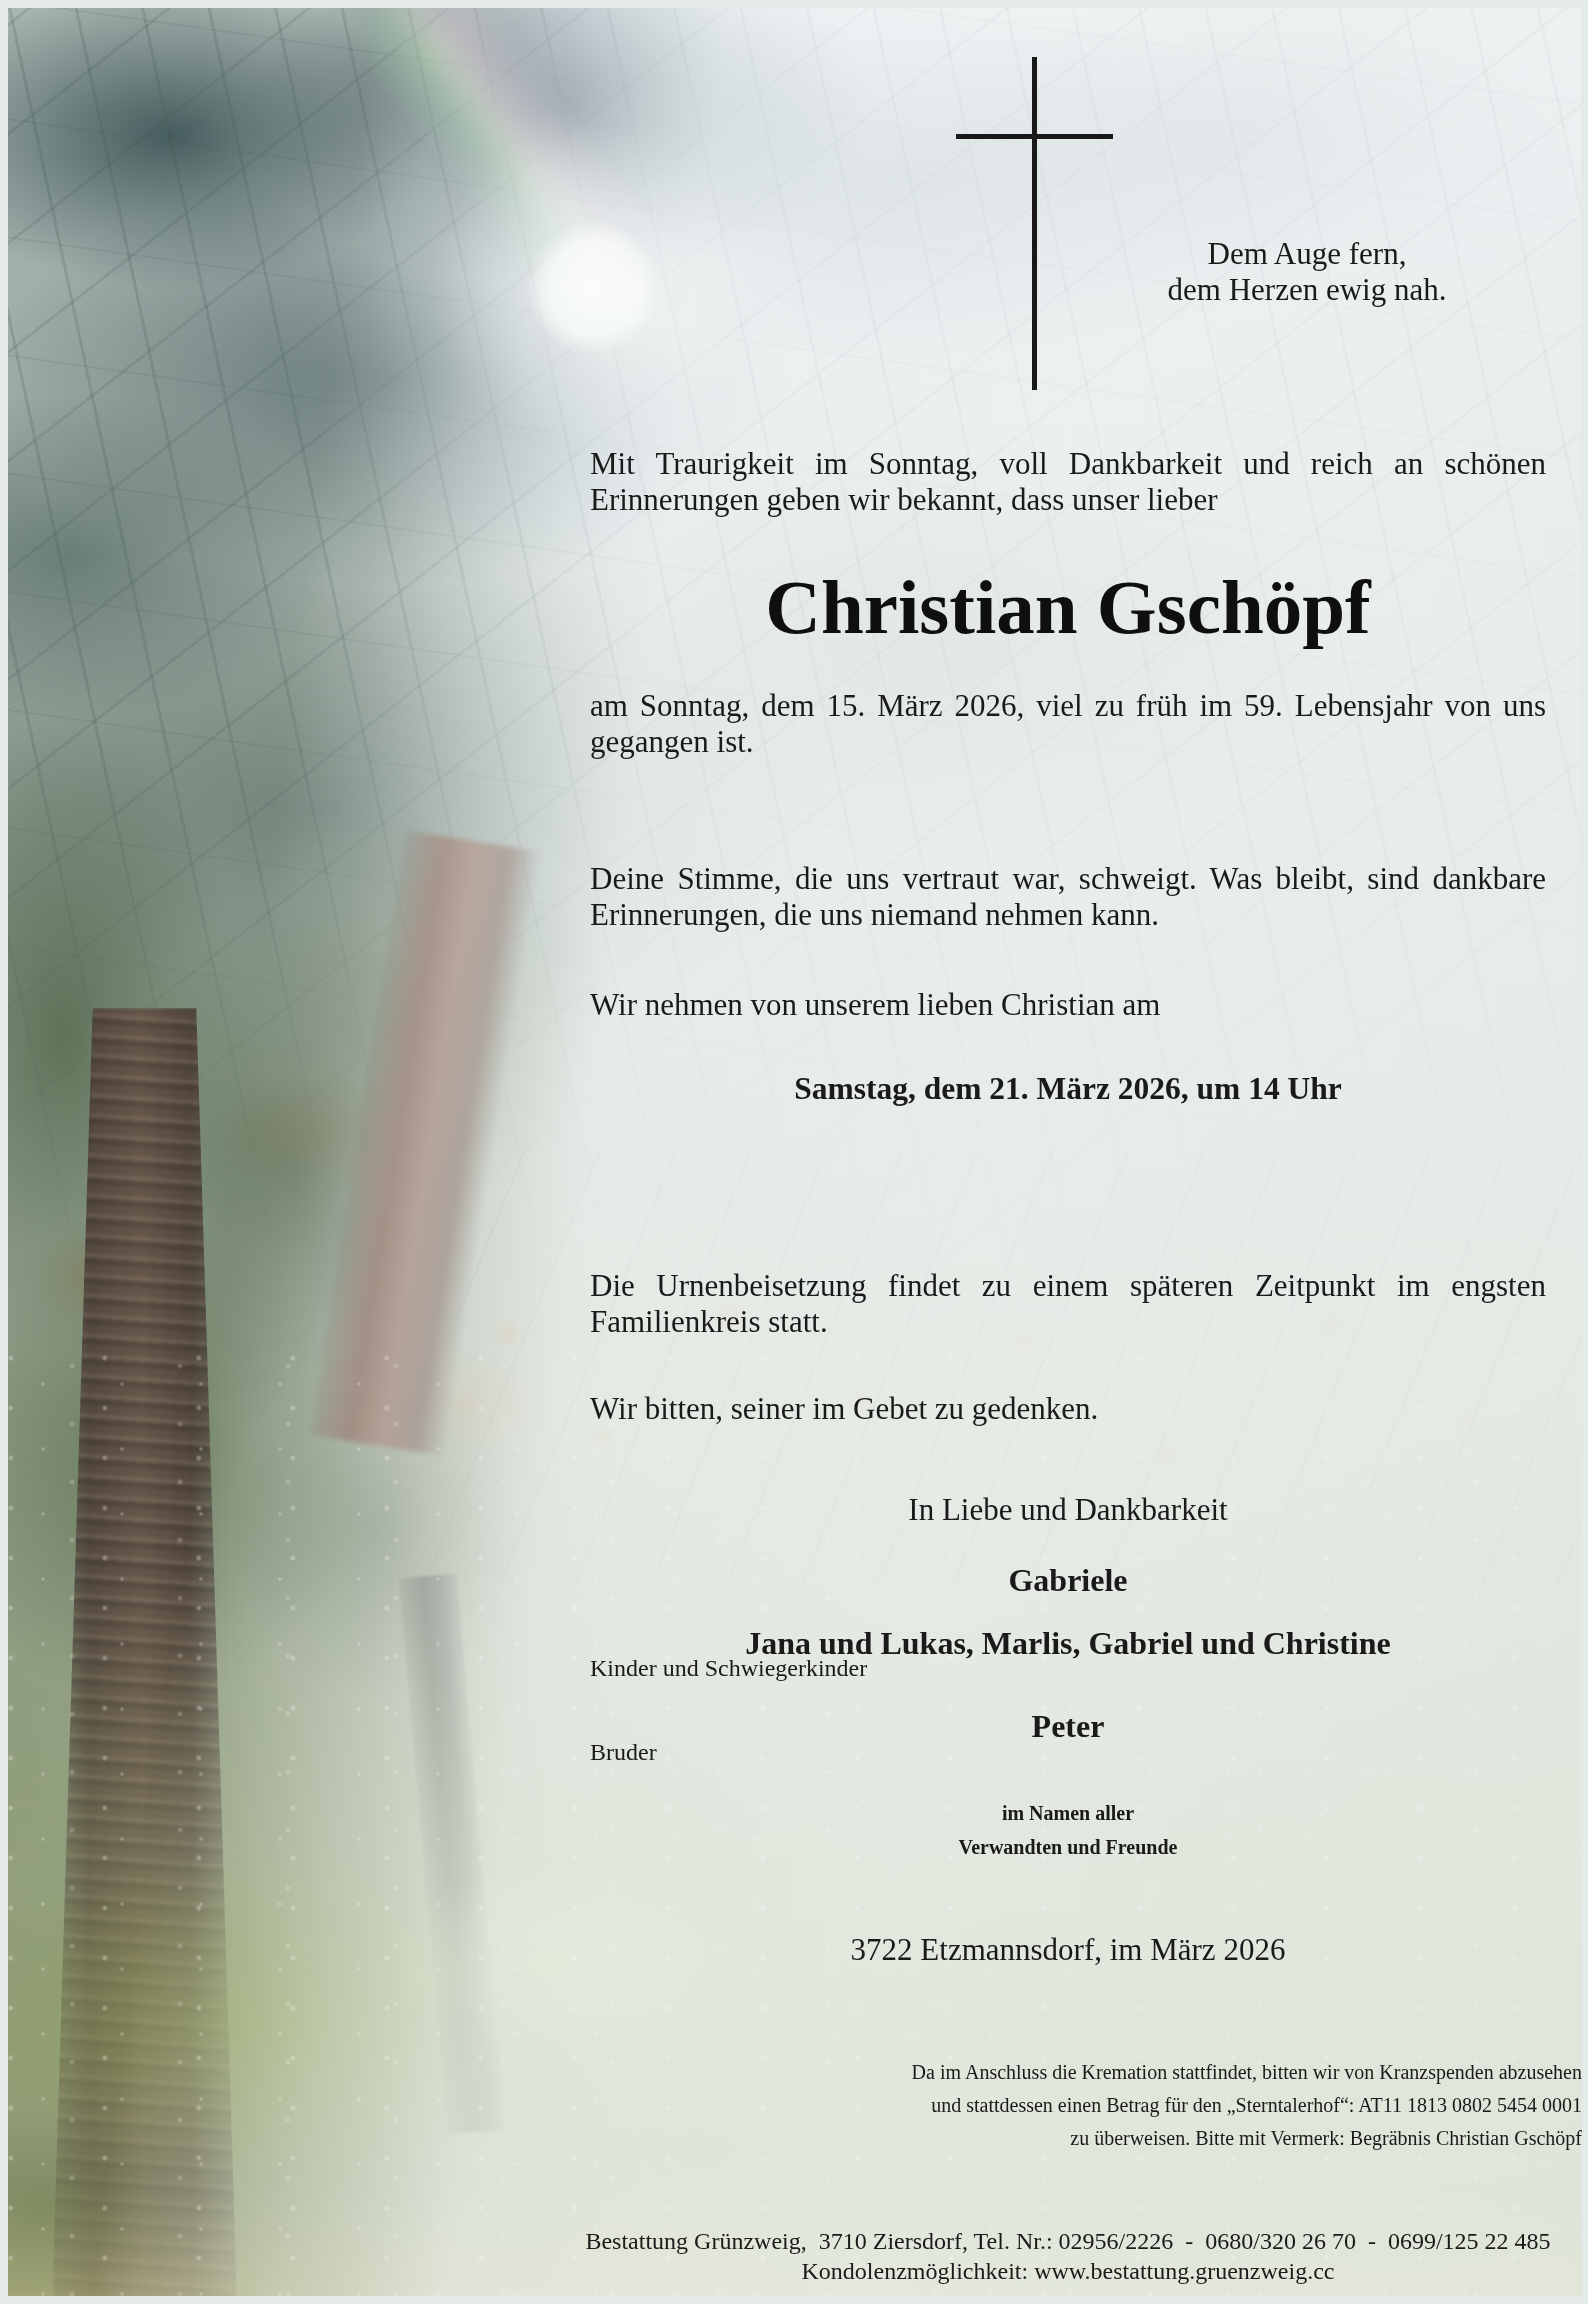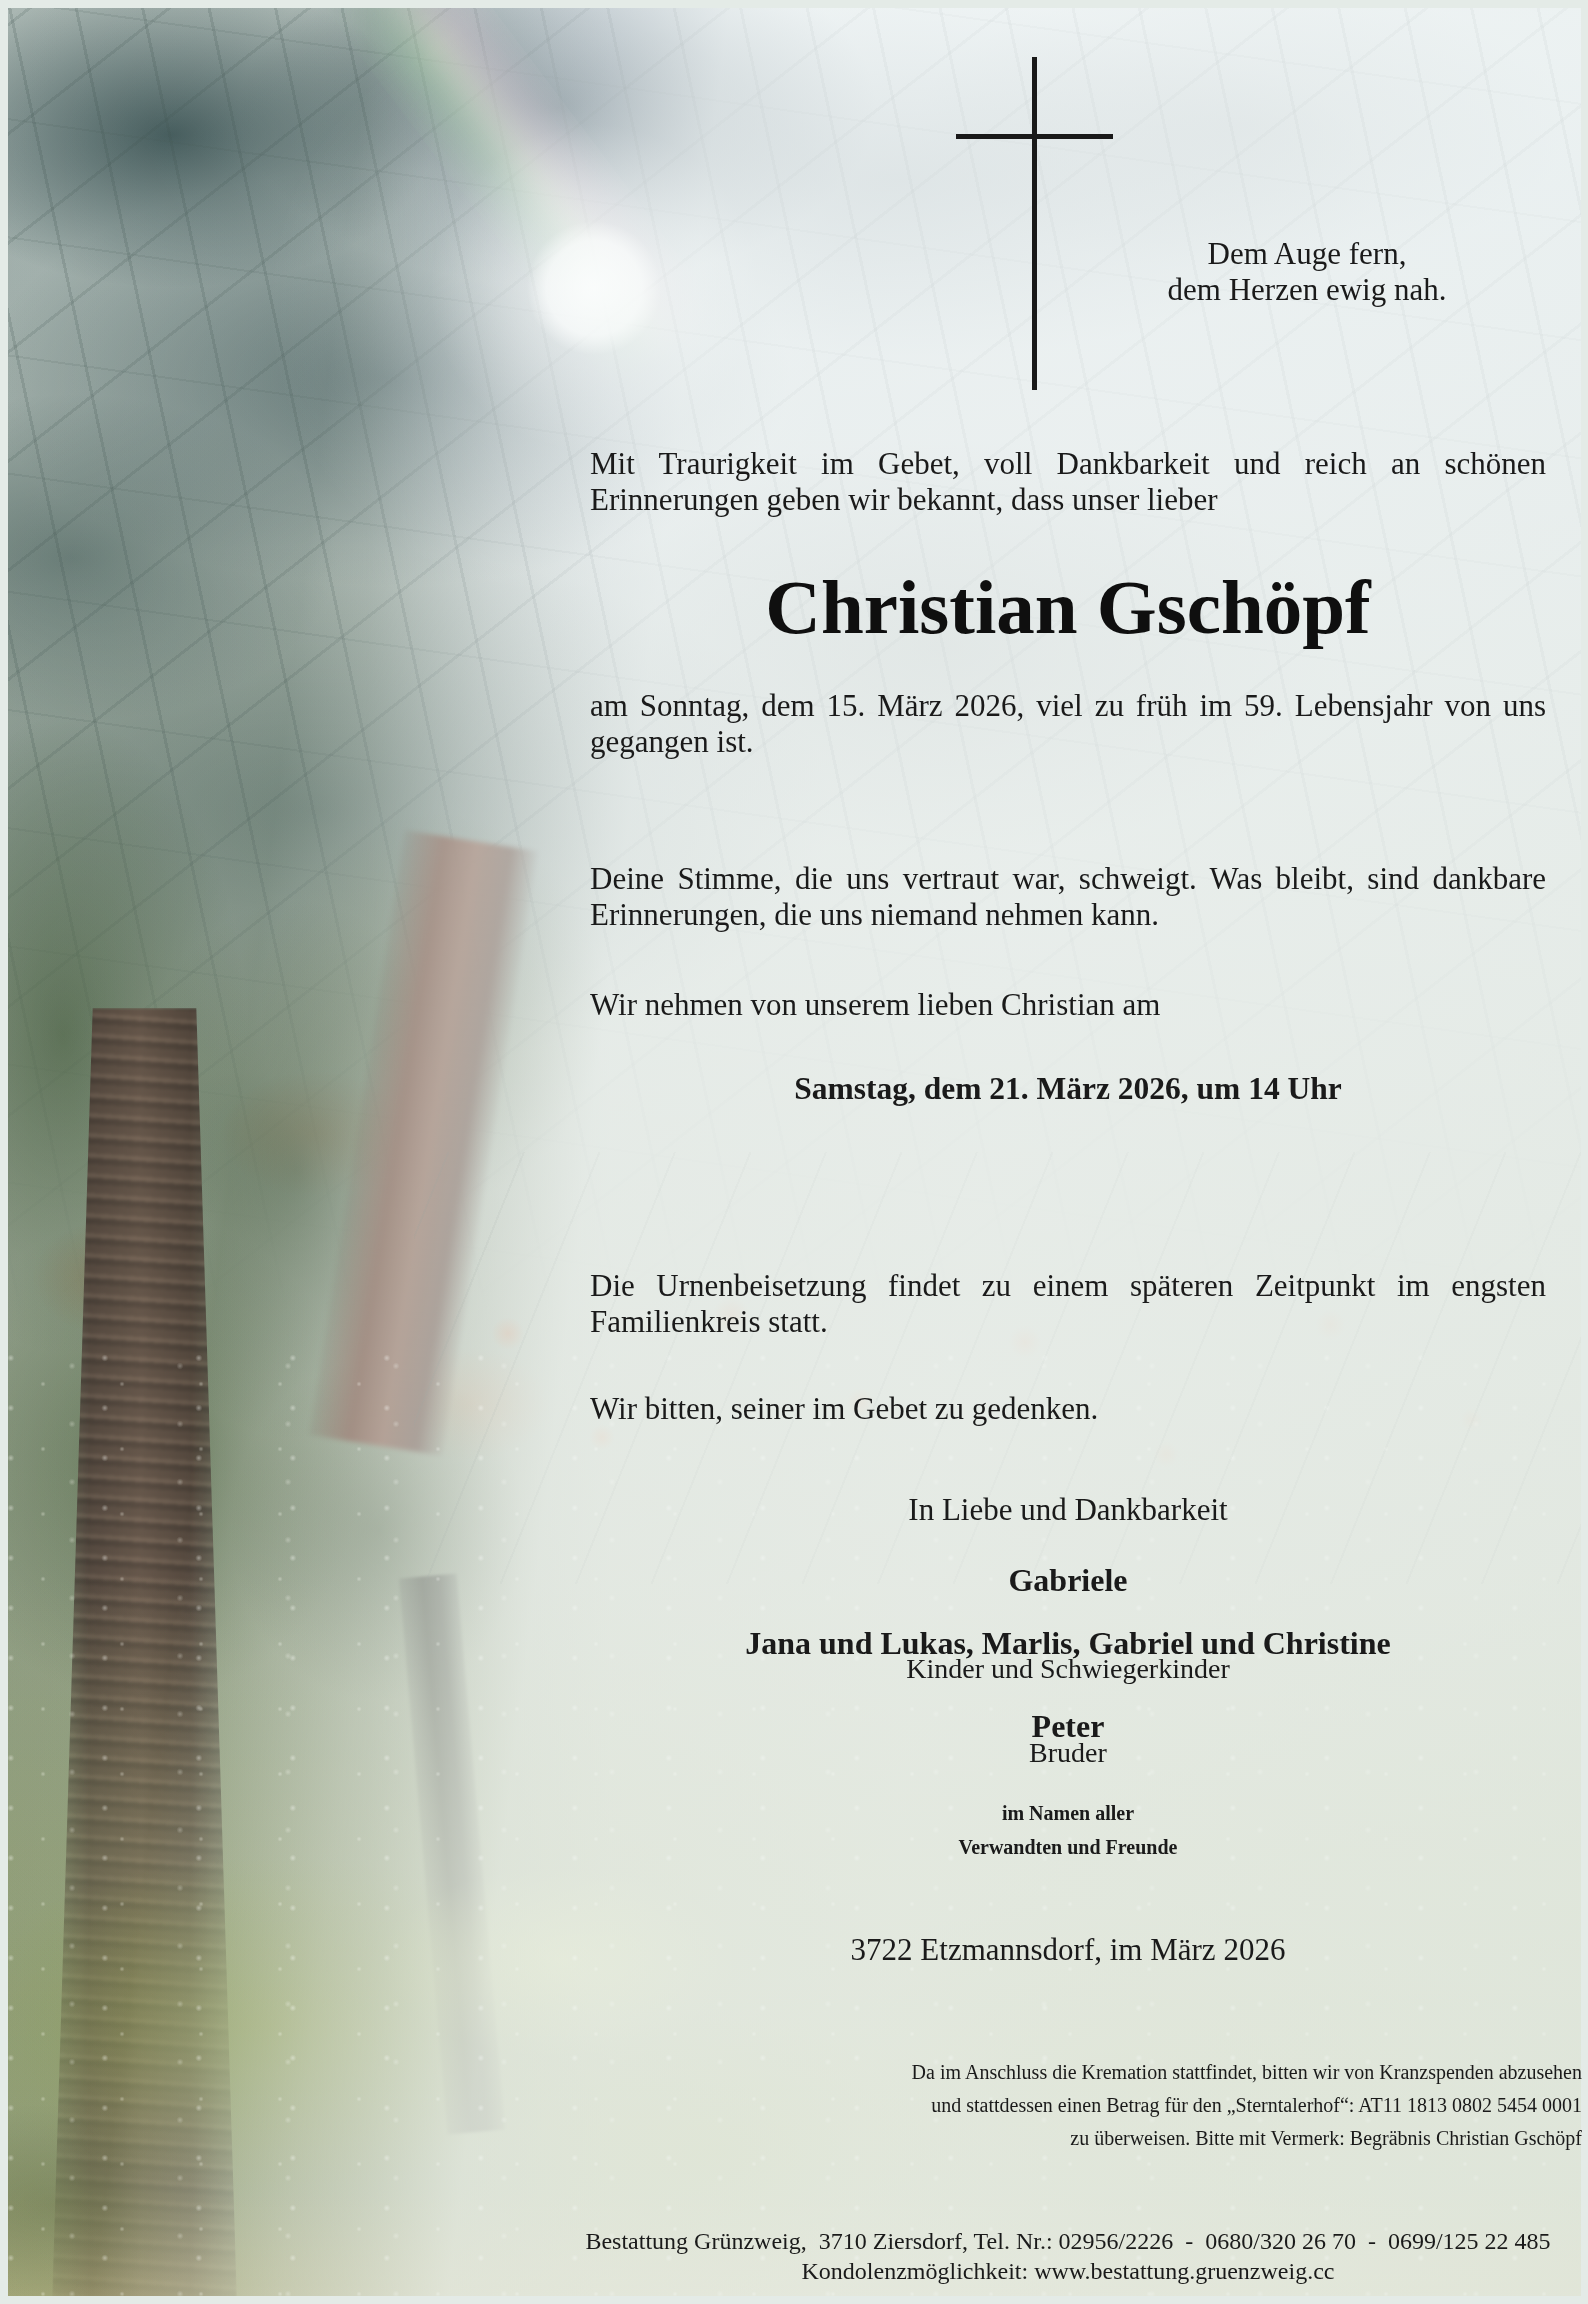--- a/index.html
+++ b/index.html
@@ -90,21 +90,21 @@
   .quote{position:absolute;left:1127px;top:236px;width:360px;text-align:center;font-size:31px;line-height:36px;}
   .col{position:absolute;left:590px;top:0;width:956px;height:100%;}
   .para{position:absolute;left:0;width:100%;margin:0;font-size:31px;line-height:36px;}
   .ln{display:block;}
   .j{text-align:justify;text-align-last:justify;}
   .center{text-align:center;}
   .pre{white-space:pre;}
   .name{position:absolute;left:0;width:100%;margin:0;top:567px;font-size:77px;line-height:81px;font-weight:bold;text-align:center;color:#0f0f0f;}
   .ceremony{top:1071px;font-size:31.5px;line-height:36px;font-weight:bold;text-align:center;}
   .names{font-size:32px;line-height:36px;font-weight:bold;text-align:center;}
-  .caption{font-size:28px;line-height:27px;text-align:center;}
+  .caption{font-size:24px;line-height:27px;}
   .behalf{top:1796px;font-size:20px;line-height:34px;font-weight:bold;text-align:center;}
   .donation{top:2056px;left:-36px;width:1028px;font-size:20px;line-height:33px;text-align:right;}
   .footer{top:2226px;left:-36px;width:1028px;font-size:24px;line-height:30px;text-align:center;}
 </style>
 </head>
 <body>
 
 <div class="card">
 
   <div class="photo">
@@ -132,21 +132,21 @@
     </div>
 
     <div class="quote">
       <span class="ln">Dem Auge fern,</span>
       <span class="ln">dem Herzen ewig nah.</span>
     </div>
 
     <div class="col">
 
       <p class="para" style="top:446px">
-        <span class="ln j">Mit Traurigkeit im Gebet, voll Dankbarkeit und reich an schönen</span>
+        <span class="ln j">Mit Traurigkeit im Sonntag, voll Dankbarkeit und reich an schönen</span>
         <span class="ln">Erinnerungen geben wir bekannt, dass unser lieber</span>
       </p>
 
       <h1 class="name">Christian Gschöpf</h1>
 
       <p class="para" style="top:688px">
         <span class="ln j">am Sonntag, dem 15. März 2026, viel zu früh im 59. Lebensjahr von uns</span>
         <span class="ln">gegangen ist.</span>
       </p>
 

